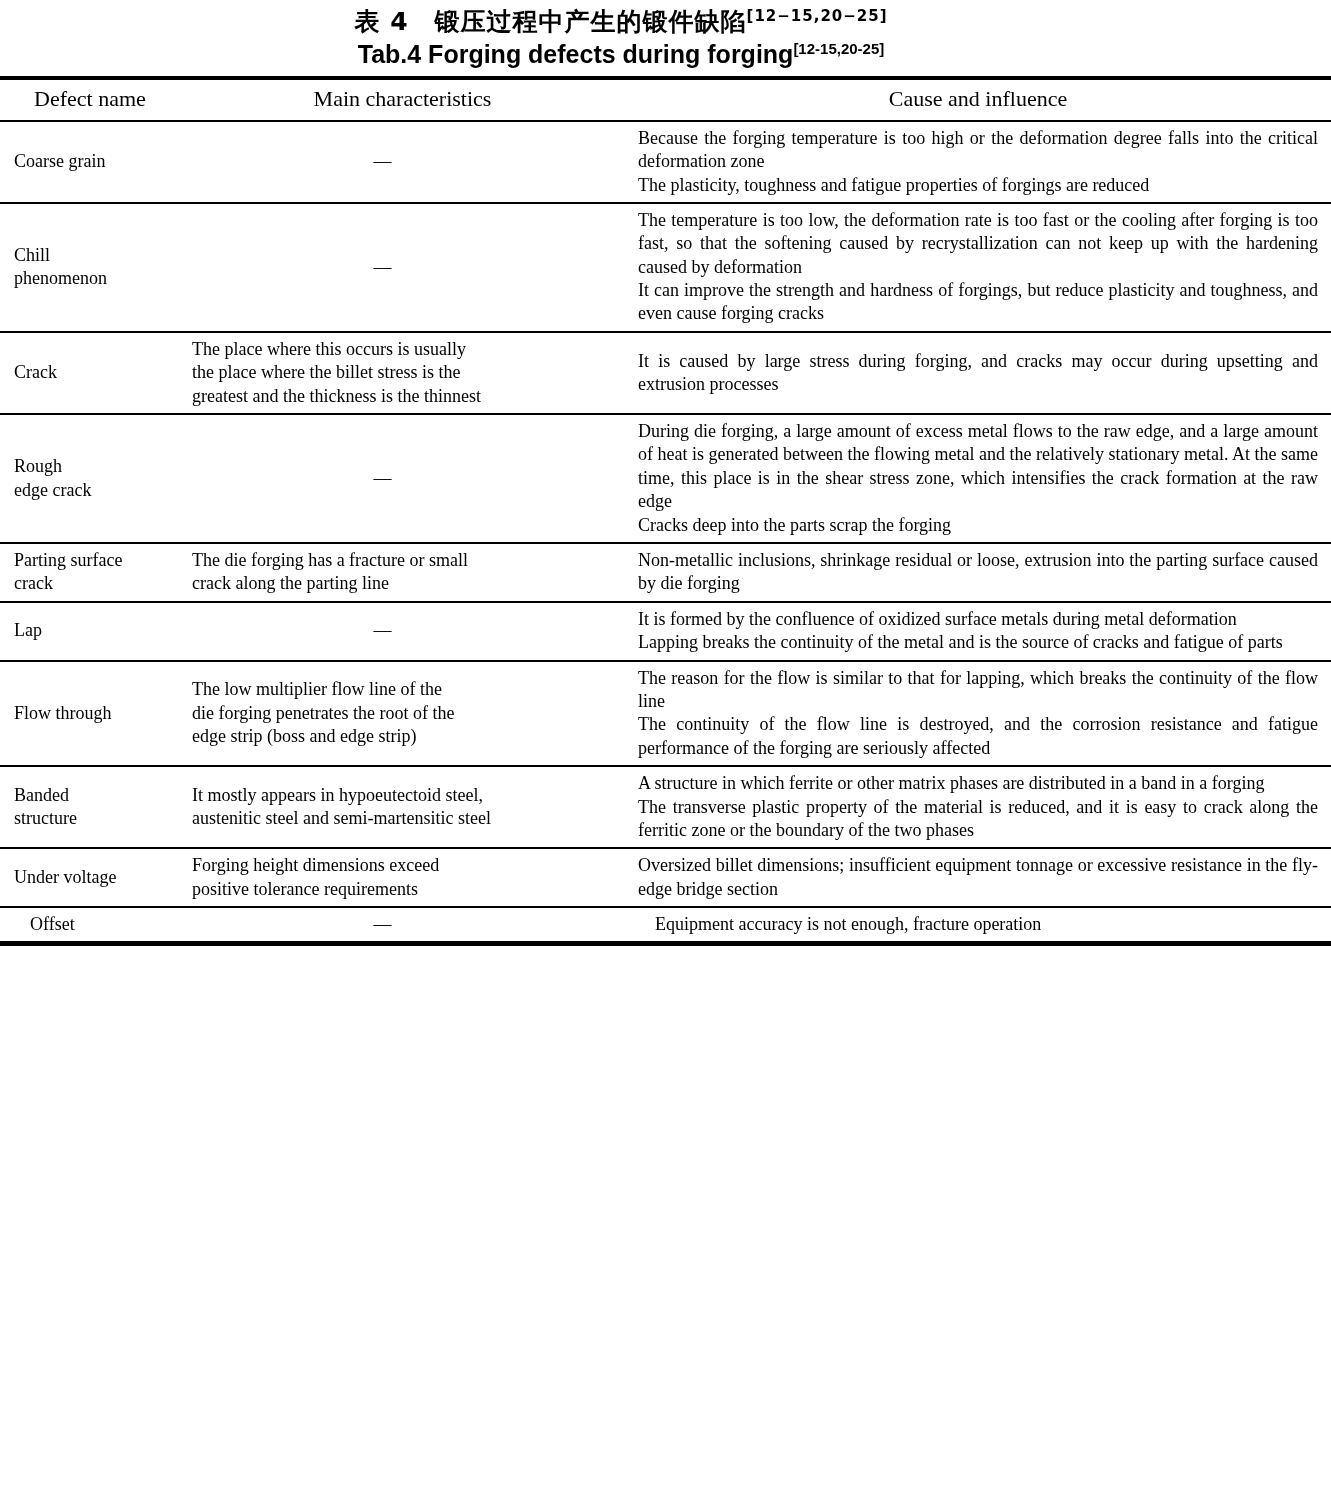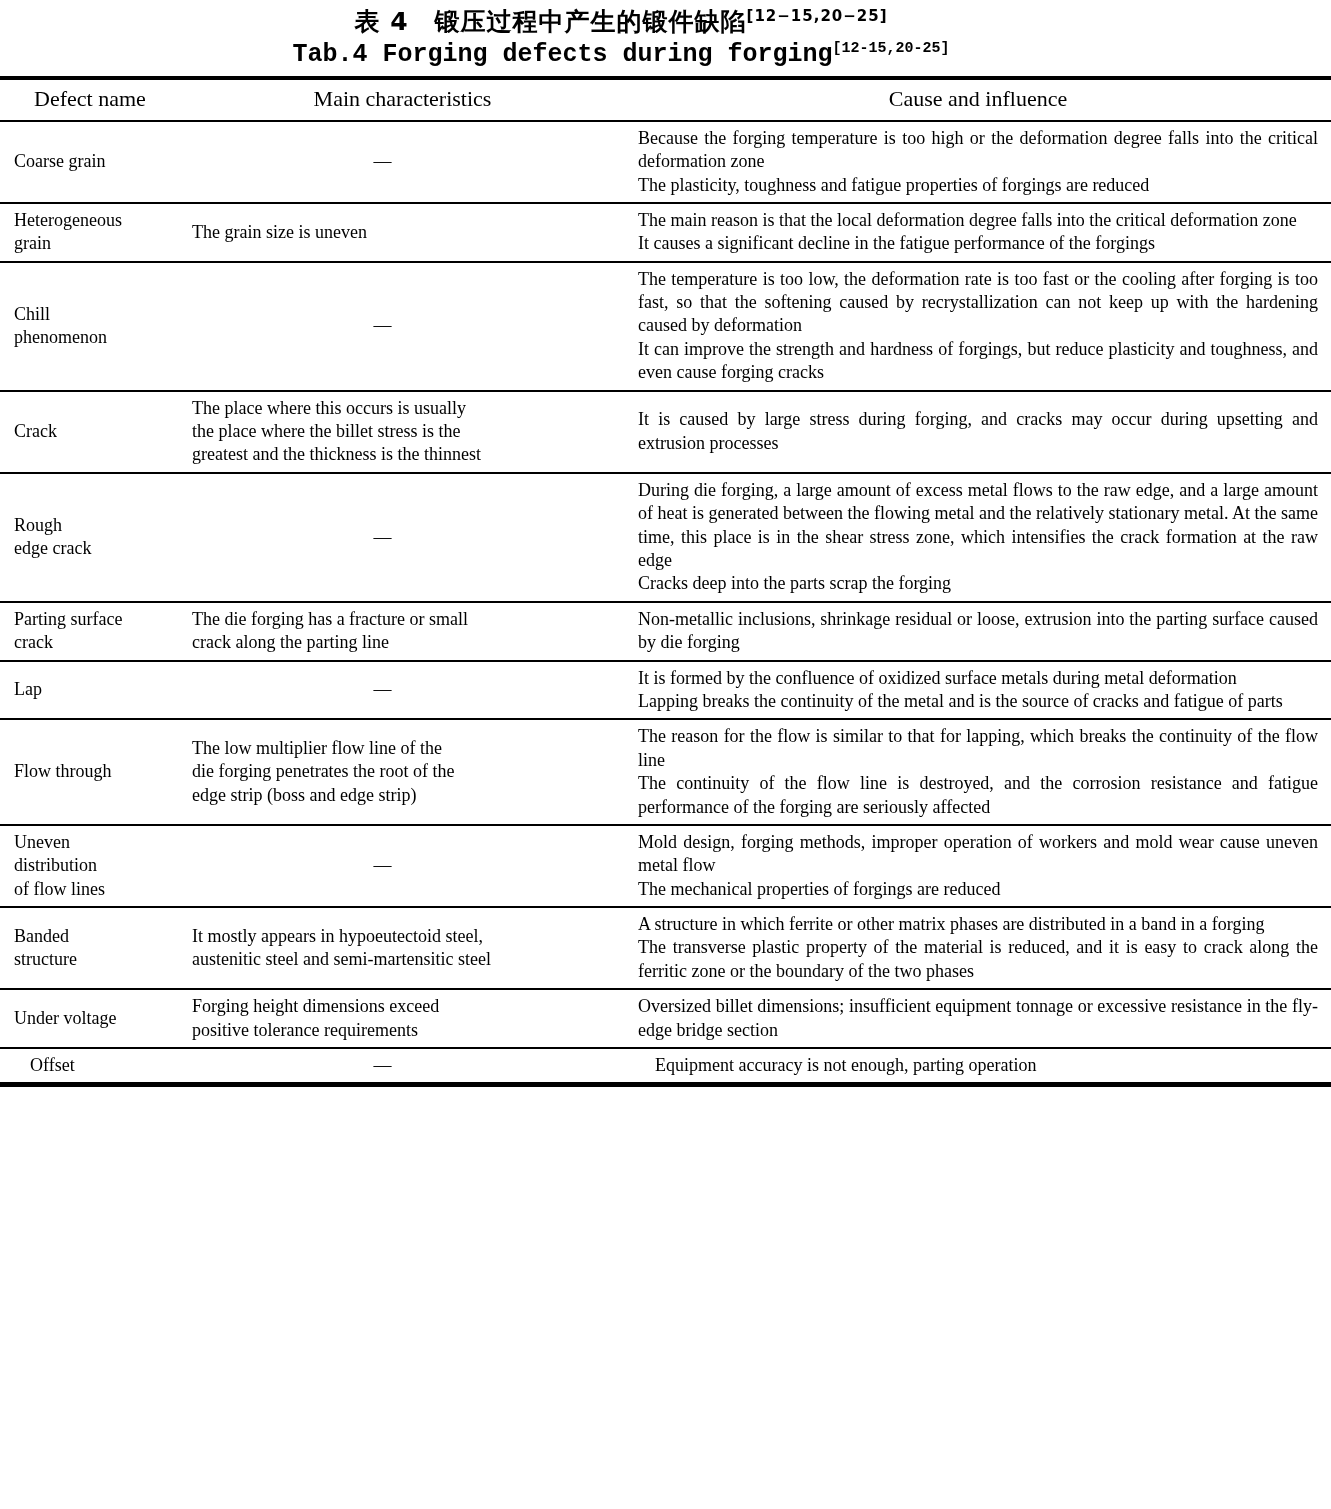--- a/index.html
+++ b/index.html
@@ -12,21 +12,21 @@
 
   .titles { text-align: center; margin: 0 0 6px 0; }
   .title-zh {
     font-family: "DejaVu Sans", "Liberation Sans", sans-serif;
     font-weight: bold;
     font-size: 25px;
     line-height: 1.3;
     letter-spacing: 1px;
   }
   .title-en {
-    font-family: Liberation Mono, monospace;
+    font-family: Liberation Sans, sans-serif;
     font-weight: bold;
     font-size: 25px;
     line-height: 1.25;
   }
   sup { font-size: 60%; vertical-align: super; line-height: 0; }
 
   table.defects {
     width: 100%;
     border-collapse: collapse;
     border-top: 4px solid #000;
@@ -102,27 +102,20 @@
       </tr>
     </thead>
     <tbody>
       <tr>
         <td class="cell-defect">Coarse grain</td>
         <td class="cell-char dash">—</td>
         <td class="cell-cause">Because the forging temperature is too high or the deformation degree falls into the critical deformation zone
 The plasticity, toughness and fatigue properties of forgings are reduced</td>
       </tr>
       <tr>
-        <td class="cell-defect">Heterogeneous
-grain</td>
-        <td class="cell-char">The grain size is uneven</td>
-        <td class="cell-cause">The main reason is that the local deformation degree falls into the critical deformation zone
-It causes a significant decline in the fatigue performance of the forgings</td>
-      </tr>
-      <tr>
         <td class="cell-defect">Chill
 phenomenon</td>
         <td class="cell-char dash">—</td>
         <td class="cell-cause">The temperature is too low, the deformation rate is too fast or the cooling after forging is too fast, so that the softening caused by recrystallization can not keep up with the hardening caused by deformation
 It can improve the strength and hardness of forgings, but reduce plasticity and toughness, and even cause forging cracks</td>
       </tr>
       <tr>
         <td class="cell-defect">Crack</td>
         <td class="cell-char">The place where this occurs is usually
 the place where the billet stress is the
@@ -151,42 +144,34 @@
       </tr>
       <tr>
         <td class="cell-defect">Flow through</td>
         <td class="cell-char">The low multiplier flow line of the
 die forging penetrates the root of the
 edge strip (boss and edge strip)</td>
         <td class="cell-cause">The reason for the flow is similar to that for lapping, which breaks the continuity of the flow line
 The continuity of the flow line is destroyed, and the corrosion resistance and fatigue performance of the forging are seriously affected</td>
       </tr>
       <tr>
-        <td class="cell-defect">Uneven
-distribution
-of flow lines</td>
-        <td class="cell-char dash">—</td>
-        <td class="cell-cause">Mold design, forging methods, improper operation of workers and mold wear cause uneven metal flow
-The mechanical properties of forgings are reduced</td>
-      </tr>
-      <tr>
         <td class="cell-defect">Banded
 structure</td>
         <td class="cell-char">It mostly appears in hypoeutectoid steel,
 austenitic steel and semi-martensitic steel</td>
         <td class="cell-cause">A structure in which ferrite or other matrix phases are distributed in a band in a forging
 The transverse plastic property of the material is reduced, and it is easy to crack along the ferritic zone or the boundary of the two phases</td>
       </tr>
       <tr>
         <td class="cell-defect">Under voltage</td>
         <td class="cell-char">Forging height dimensions exceed
 positive tolerance requirements</td>
         <td class="cell-cause">Oversized billet dimensions; insufficient equipment tonnage or excessive resistance in the fly-edge bridge section</td>
       </tr>
       <tr>
         <td class="cell-defect">Offset</td>
         <td class="cell-char dash">—</td>
-        <td class="cell-cause">Equipment accuracy is not enough, parting operation</td>
+        <td class="cell-cause">Equipment accuracy is not enough, fracture operation</td>
       </tr>
     </tbody>
   </table>
 
 </div>
 
 </body></html>

